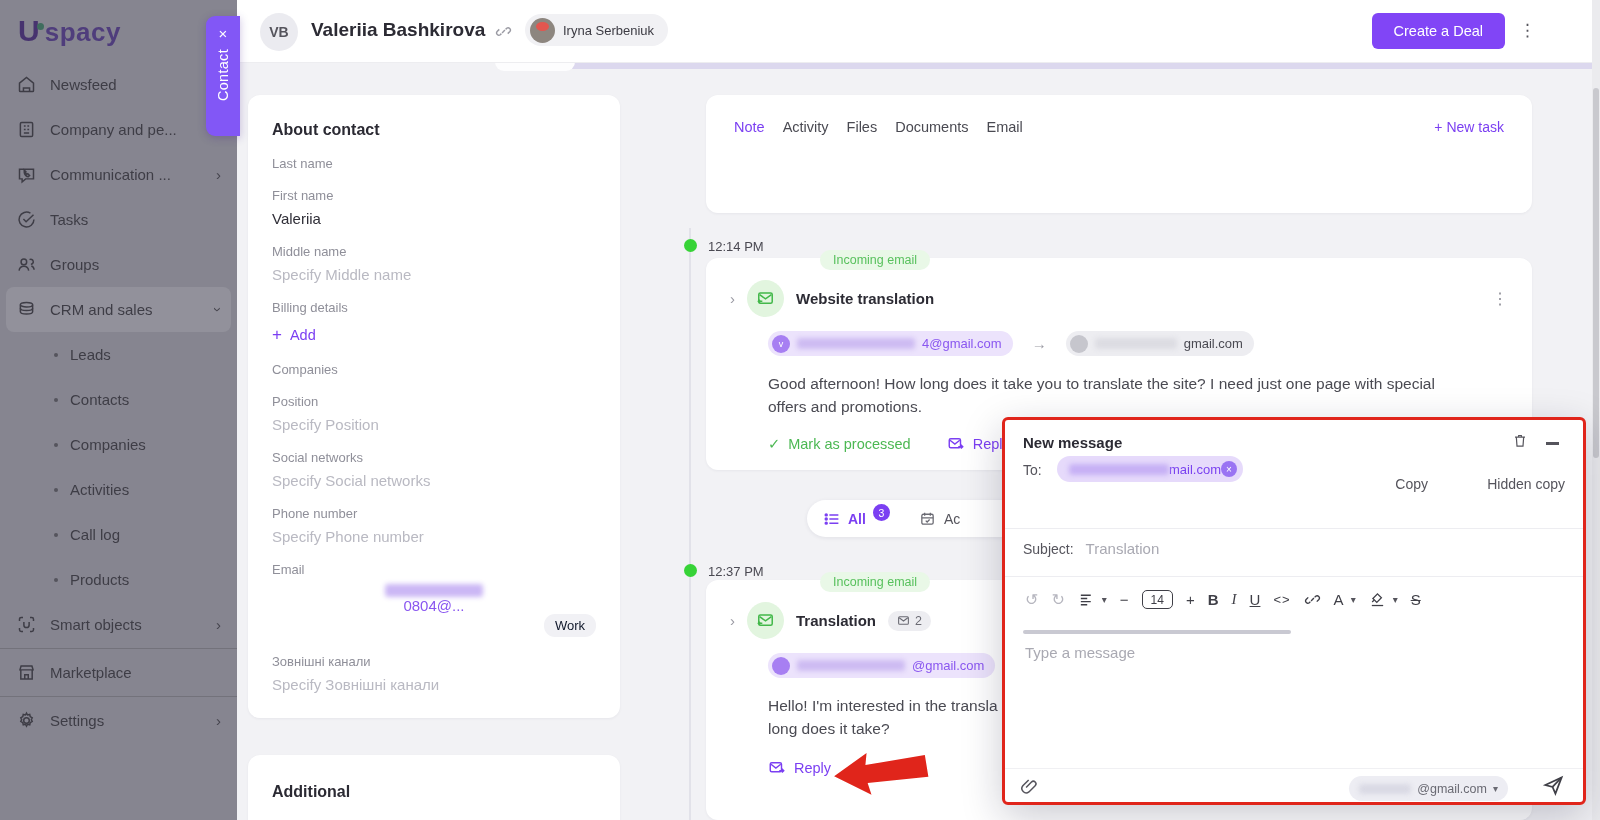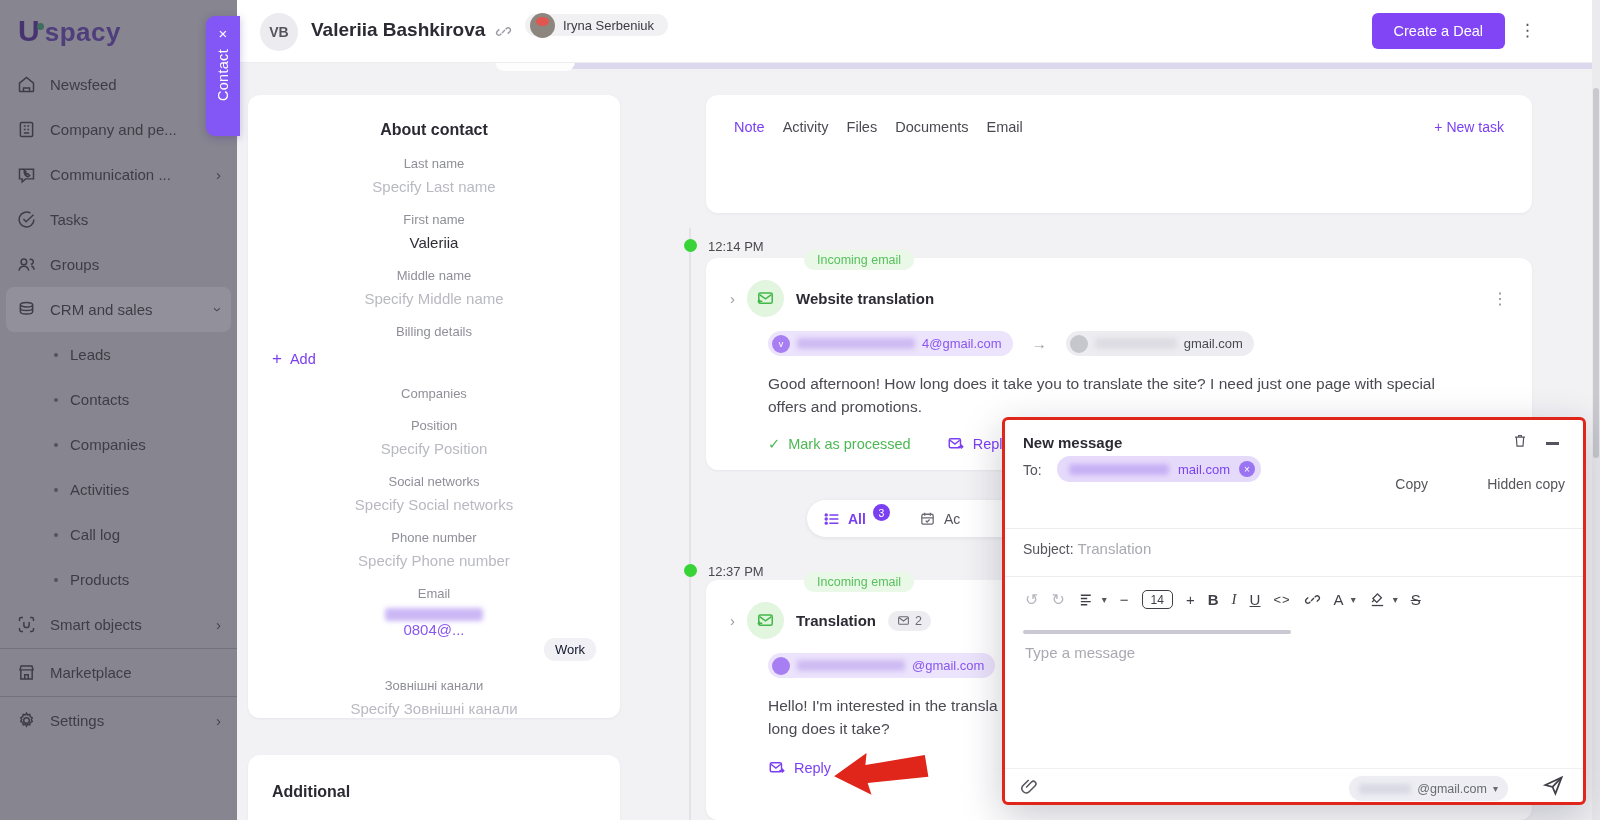--- a/index.html
+++ b/index.html
@@ -26,34 +26,34 @@
   #contact-tab { position:absolute; left:206px; top:16px; width:34px; height:120px; background:#8257f6; border-radius:9px 0 0 9px; z-index:30;
     display:flex; flex-direction:column; align-items:center; padding-top:10px; gap:8px; box-shadow:0 2px 8px rgba(60,20,140,.25); }
   #contact-tab .x { color:#fff; font-size:15px; line-height:1; }
   #contact-tab .vt { color:#fff; font-size:14.5px; writing-mode:vertical-rl; transform:rotate(180deg); letter-spacing:.3px; }
 
   
   #topbar { position:absolute; left:237px; top:0; width:1363px; height:63px; background:#fff; border-bottom:1px solid #ededf0; z-index:10; }
   #vb-avatar { position:absolute; left:23px; top:13px; width:38px; height:38px; border-radius:50%; background:#ebebf0; color:#55545c; font-size:14px; font-weight:bold; display:flex; align-items:center; justify-content:center; }
   #contact-name { position:absolute; left:74px; top:19px; font-size:19px; font-weight:bold; color:#2c2b34; }
   #hdr-link { position:absolute; left:258px; top:23px; color:#9a9aa3; }
-  #resp-pill { position:absolute; left:288px; top:14px; height:22px; background:#f1f1f4; border-radius:17px; display:flex; align-items:center; gap:8px; padding:0 14px 0 5px; }
+  #resp-pill { position:absolute; left:288px; top:14px; height:32px; background:#f1f1f4; border-radius:17px; display:flex; align-items:center; gap:8px; padding:0 14px 0 5px; }
   #resp-pill .ph { width:25px; height:25px; border-radius:50%; background:#8d867f; position:relative; overflow:hidden; }
   #resp-pill .ph::after { content:""; position:absolute; left:6px; top:4px; width:13px; height:9px; border-radius:50%; background:#e2564f; }
   #resp-pill .nm { font-size:13px; color:#3c3b43; }
   #create-deal { position:absolute; right:95px; top:13px; height:36px; background:#8145f6; color:#fff; border:none; border-radius:6px; font-size:14.5px; padding:0 22px; font-family:inherit; }
   #hdr-kebab { position:absolute; right:64px; top:20px; font-size:17px; color:#55545c; }
 
   
   #stage-strip { position:absolute; left:527px; top:56px; width:1140px; height:13px; background:#dcd8ee; border-radius:7px; z-index:6; }
   #stage-tab { position:absolute; left:495px; top:56px; width:80px; height:15px; background:#fdfdfe; border-radius:0 0 9px 9px; z-index:7; }
 
   
   .card { position:absolute; background:#fff; border-radius:12px; box-shadow:0 1px 3px rgba(25,25,60,.05); }
-  #about-card { left:248px; top:95px; width:372px; height:623px; padding:26px 24px;text-align:center; }
+  #about-card { left:248px; top:95px; width:372px; height:623px; padding:26px 24px; }
   .card-title { font-size:16px; font-weight:bold; color:#2b2a33; }
   .f { margin-top:17px; }
   .f .lb { font-size:13px; color:#8f8f99; margin-bottom:7px; }
   .f .vl { font-size:15px; color:#2f2e37; }
   .f .vl.ph { color:#b9b9c2; }
   .addlink { display:flex; align-items:center; gap:8px; color:#7b3ff2; font-size:14.5px; margin-top:10px; }
   .addlink .plus { font-size:17px; }
   .email-row { display:flex; align-items:center;flex-direction:column; }
   .redact { display:inline-block; border-radius:3px; filter:blur(2.5px); }
   .work-badge { margin-left:auto; background:#f1f1f5; color:#0f172a; font-size:13px; border-radius:11px; padding:4px 11px; }
@@ -65,21 +65,21 @@
   .tab.active { color:#7b3ff2; }
   #new-task { margin-left:auto; color:#7b3ff2; font-size:14px; }
   #note-input { margin-top:18px; width:770px; height:38px; border:1px solid #e3e3e8; border-radius:8px; padding:0 14px; font-size:14.5px; color:#2f2e37; font-family:inherit; background:#fff; }
   #note-input::placeholder { color:#a9a9b2; }
 
   
   #tl-line { position:absolute; left:689px; top:228px; width:2px; height:592px; background:#e2e2e9; }
   .tl-dot { position:absolute; width:13px; height:13px; border-radius:50%; background:#37d337; left:684px; }
   .tl-time { position:absolute; left:708px; font-size:13px; color:#4a4952; }
 
-  .inc-badge { position:absolute; left:98px; top:-8px; background:#e9f8e7; color:#58c15d; font-size:12.5px; padding:3px 13px; border-radius:10px; }
+  .inc-badge { position:absolute; left:114px; top:-8px; background:#e9f8e7; color:#58c15d; font-size:12.5px; padding:3px 13px; border-radius:10px; }
   .mailrow { display:flex; align-items:center; gap:12px; }
   .chev-g { color:#9a9aa3; font-size:15px; }
   .env-circ { width:37px; height:37px; border-radius:50%; background:#e2f5df; display:flex; align-items:center; justify-content:center; color:#43b84a; }
   .subj { font-size:15px; font-weight:bold; color:#2c2b34; }
   .cnt-pill { background:#ededf1; color:#6a6a73; font-size:12.5px; border-radius:11px; padding:3px 9px; display:flex; align-items:center; gap:5px; }
   .kebab { margin-left:auto; color:#8f8f98; font-size:16px; }
   .mailpill { display:inline-flex; align-items:center; gap:7px; height:25px; border-radius:13px; padding:0 11px 0 4px; font-size:13px; white-space:nowrap; }
   .mailpill.purple { background:#ece3fc; color:#8a57f0; }
   .mailpill.gray { background:#ededf1; color:#4a4a52; }
   .avatar-dot { width:18px; height:18px; border-radius:50%; display:flex; align-items:center; justify-content:center; color:#fff; font-size:9px; }
@@ -96,26 +96,26 @@
   #filter-pill .seg2 { display:flex; align-items:center; gap:8px; margin-left:22px; color:#55545c; font-size:14px; }
   #email2-card { left:706px; top:580px; width:826px; height:240px; padding:22px 24px; }
 
   
   #compose { position:absolute; left:1002px; top:417px; width:584px; height:388px; background:#fff; border:3px solid #e0251b; border-radius:6px; z-index:40; box-shadow:0 12px 40px rgba(20,20,50,.22); }
   #compose .inner { position:relative; width:100%; height:100%; padding:14px 18px; }
   #cmp-title { font-size:15px; font-weight:bold; color:#2c2b34; }
   #cmp-trash { position:absolute; right:55px; top:12px; color:#55545c; }
   #cmp-min { position:absolute; right:24px; top:22px; width:13px; height:2.5px; background:#55545c; }
   #cmp-to { position:absolute; left:18px; top:42px; font-size:14px; color:#55545c; }
-  #cmp-chip { position:absolute; left:52px; top:36px; height:26px; background:#e6dafb; border-radius:14px; display:flex; align-items:center; gap:9px; padding:0 6px 0 12px; font-size:13px; color:#7a42f0; }
+  #cmp-chip { position:absolute; left:52px; top:36px; height:26px; background:#e6dafb; border-radius:14px; display:flex; align-items:center; gap:0; padding:0 6px 0 12px; font-size:13px; color:#7a42f0; }
   #cmp-chip .close { width:16px; height:16px; border-radius:50%; background:#9a74f3; color:#fff; font-size:10px; display:flex; align-items:center; justify-content:center; }
   #cmp-copy { position:absolute; right:155px; top:56px; font-size:14px; color:#55545c; }
   #cmp-hcopy { position:absolute; right:18px; top:56px; font-size:14px; color:#55545c; }
   .cmp-div { position:absolute; left:0; width:100%; height:1px; background:#ededf1; }
-  #cmp-subjrow { position:absolute; left:18px; top:120px; display:flex; gap:4px; align-items:center; }
+  #cmp-subjrow { position:absolute; left:18px; top:120px; display:flex; gap:12px; align-items:center; }
   #cmp-subj-lb { font-size:14px; color:#55545c; }
   #cmp-subj-vl { font-size:15px; color:#a9a9b2; }
   #cmp-toolbar { position:absolute; left:20px; top:170px; display:flex; align-items:center; gap:13px; color:#3f3f47; font-size:15px; }
   #cmp-toolbar .dim { color:#b6b6bf; font-size:16px; }
   #cmp-toolbar .sm-chev { color:#55545c; font-size:10px; margin-left:-6px; }
   .fsbox { border:1.6px solid #3f3f47; border-radius:5px; font-size:12px; padding:1.5px 8px; color:#3f3f47; }
   .tbB { font-weight:bold; } .tbI { font-style:italic; font-family:"Liberation Serif",serif; }
   .tbU { text-decoration:underline; } .tbS { text-decoration:line-through; }
   .tbCode { font-size:13px; letter-spacing:1px; }
   #cmp-hscroll { position:absolute; left:18px; top:210px; width:268px; height:4px; background:#c9c9d2; border-radius:2px; }
@@ -265,21 +265,20 @@
   <span id="hdr-kebab">⋮</span>
 </div>
 
 <div id="stage-strip"></div>
 <div id="stage-tab"></div>
 
 <div class="card" id="about-card">
   <div class="card-title">About contact</div>
   <div class="f">
       <div class="lb">Last name</div>
-      <div class="vl ph">Specify Last name</div>
     </div>
   <div class="f">
       <div class="lb">First name</div>
       <div class="vl">Valeriia</div>
     </div>
   <div class="f">
       <div class="lb">Middle name</div>
       <div class="vl ph">Specify Middle name</div>
     </div>
   <div class="f">

